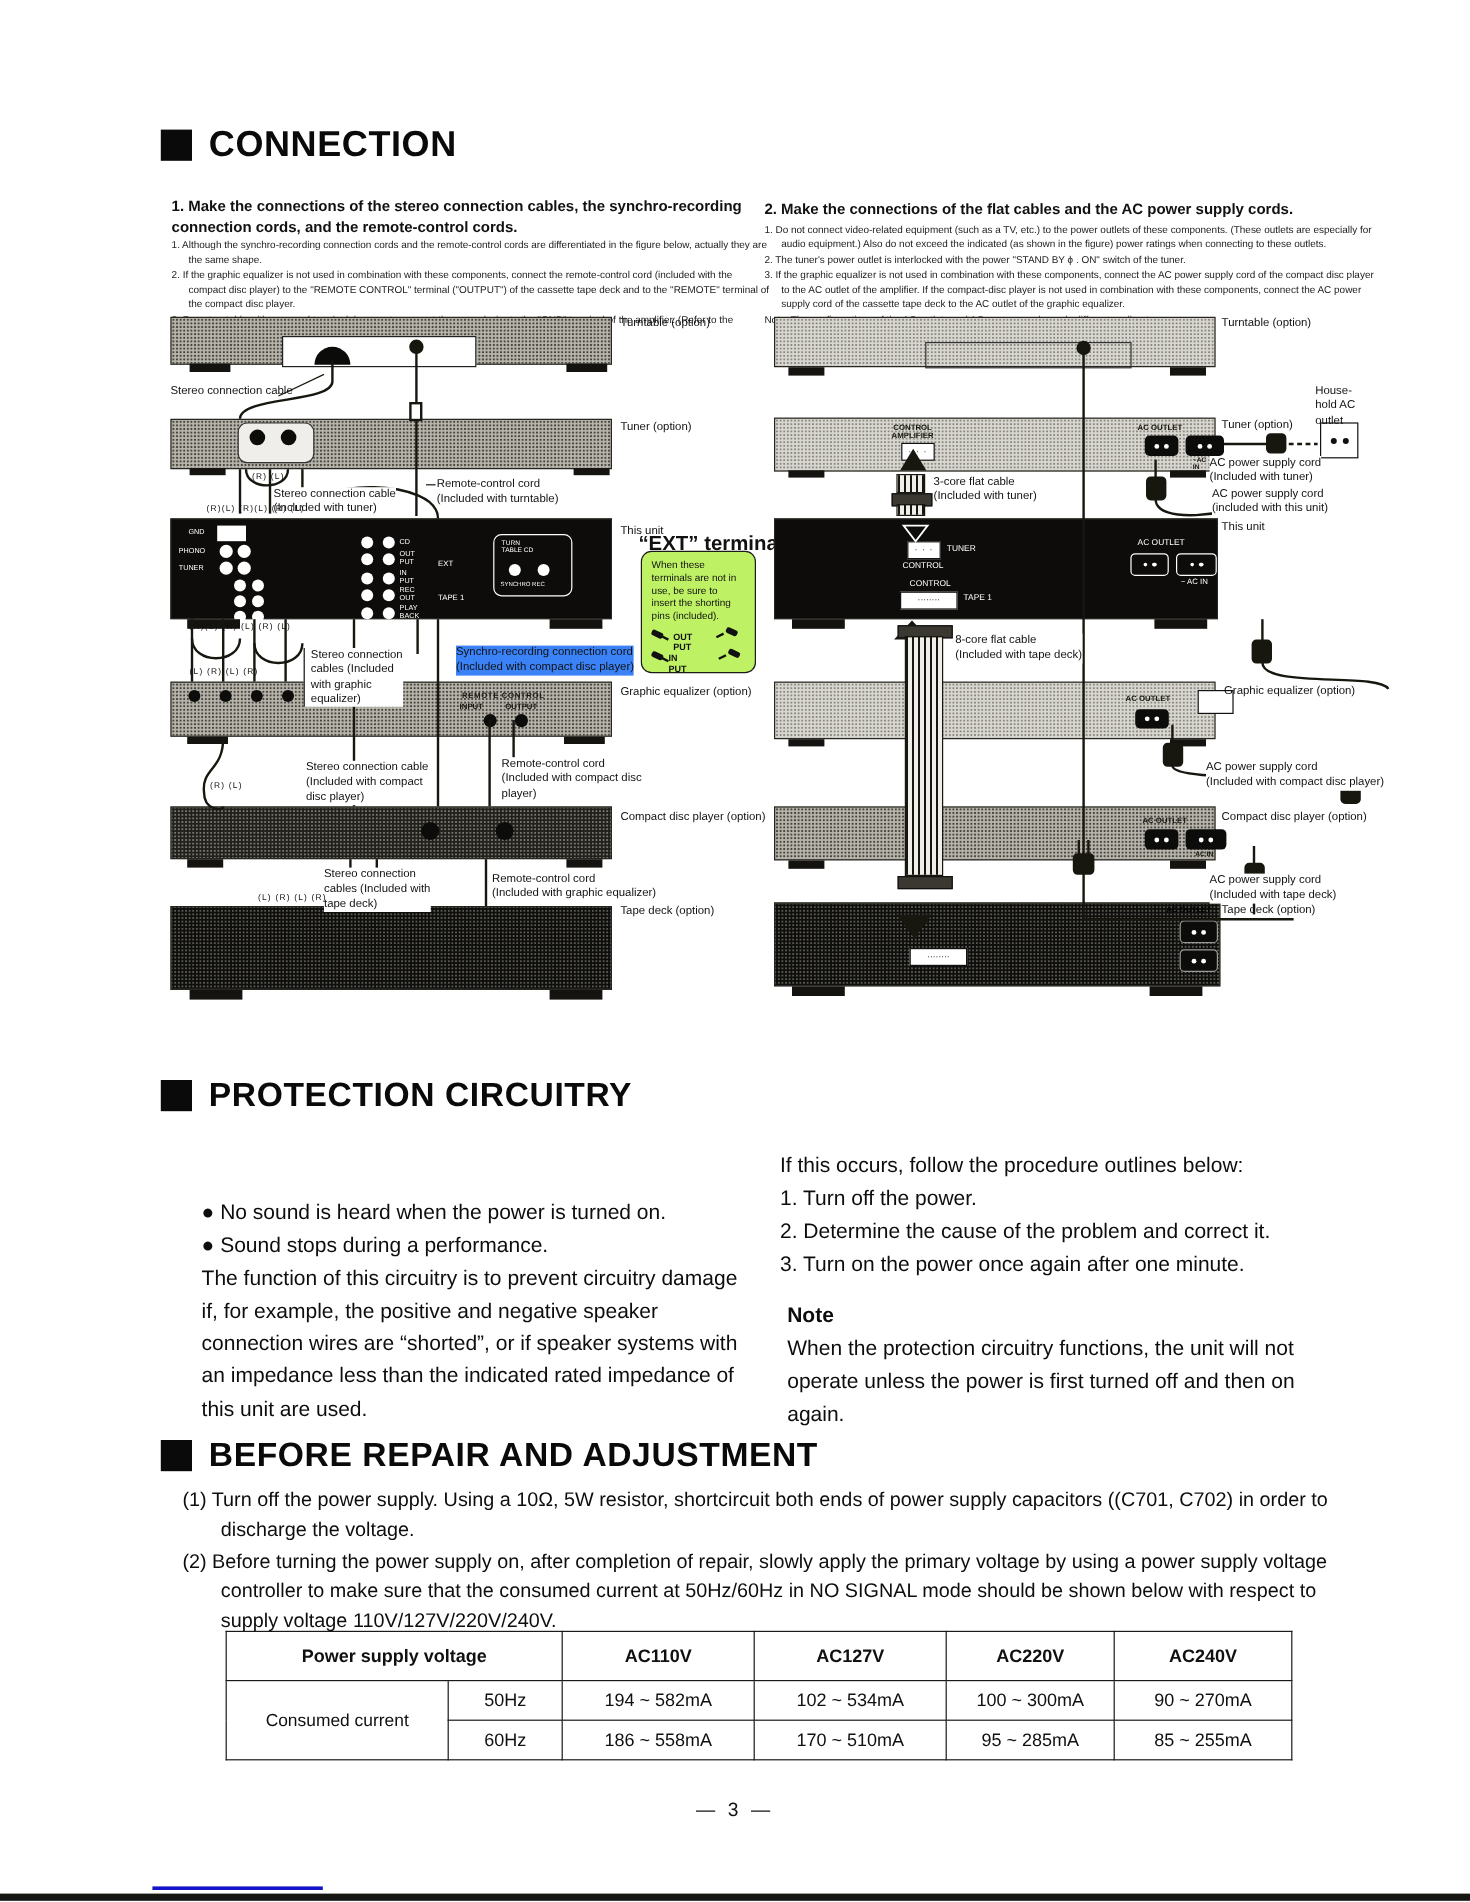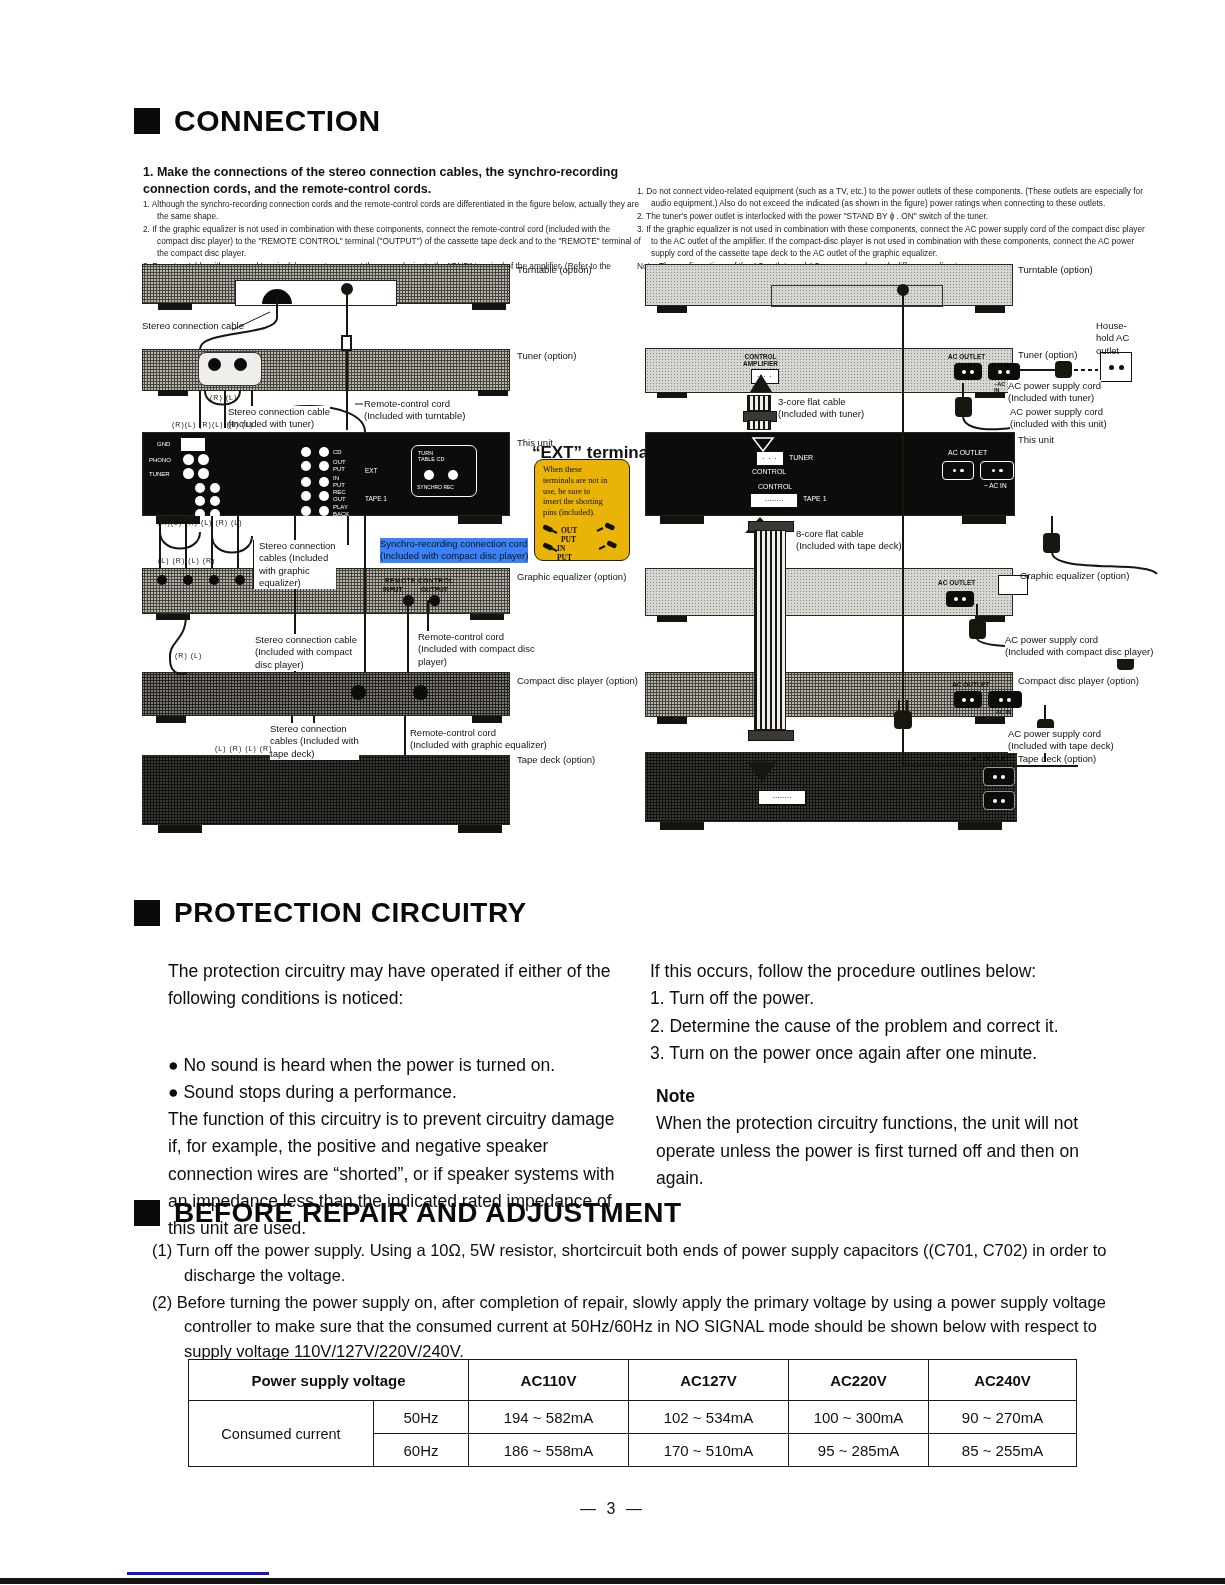--- a/index.html
+++ b/index.html
@@ -30,39 +30,40 @@
   .pinbox{position:absolute;background:#fff;border:1px solid #111;font-size:7px;line-height:1;display:flex;align-items:center;justify-content:center;color:#111;letter-spacing:1px;}
   .ribbon{position:absolute;background:repeating-linear-gradient(90deg,#17160f 0 2px,#efeee8 2px 5px);border:1px solid #17160f;box-sizing:border-box;}
   .ribbon-cap{position:absolute;background:#3a3830;border:1px solid #111;}
   .body-txt{font-size:17.5px;line-height:1.56;color:#0d0d0d;}
   .body2-txt{font-size:16.5px;line-height:1.5;color:#0d0d0d;}
   .body2-txt .item{padding-left:32px;text-indent:-32px;margin-bottom:2px;}
   table.pwr{border-collapse:collapse;table-layout:fixed;width:888px;}
   table.pwr td,table.pwr th{border:1.6px solid #1a1a1a;text-align:center;color:#101010;}
   table.pwr th{font-size:15px;font-weight:bold;height:38px;}
   table.pwr td{font-size:15px;height:30px;}
-  .ext-box{position:absolute;border:1.6px solid #1c1b16;border-radius:9px;background:#eab308;font-family:Liberation Serif, serif;}
+  .ext-box{position:absolute;border:1.6px solid #1c1b16;border-radius:9px;background:#bef264;}
 </style>
 </head>
 <body>
 
 <div id="page">
 
   <div class="abs sec-head" style="left:134px;top:104px;">
     <span class="sec-sq"></span>
     <span class="sec-title">CONNECTION</span>
   </div>
 
   <div class="abs subhead" style="left:143px;top:164px;width:505px;">1. Make the connections of the stereo connection cables, the synchro-recording connection cords, and the remote-control cords.</div>
   <div class="abs smallnote" style="left:143px;top:198px;width:498px;">
     <div>1.  Although the synchro-recording connection cords and the remote-control cords are differentiated in the figure below, actually they are the same shape.</div>
     <div>2.  If the graphic equalizer is not used in combination with these components, connect the remote-control cord (included with the compact disc player) to the "REMOTE CONTROL" terminal ("OUTPUT") of the cassette tape deck and to the "REMOTE" terminal of the compact disc player.</div>
     <div>3.  For a turntable with a ground terminal, be sure to connect the ground wire to the "GND" terminal of the amplifier. (Refer to the operating instructions of the turntable.)</div>
   </div>
 
+  <div class="abs subhead" style="left:637px;top:166px;width:515px;">2. Make the connections of the flat cables and the AC power supply cords.</div>
   <div class="abs smallnote" style="left:637px;top:185px;width:512px;">
     <div>1.  Do not connect video-related equipment (such as a TV, etc.) to the power outlets of these components. (These outlets are especially for audio equipment.) Also do not exceed the indicated (as shown in the figure) power ratings when connecting to these outlets.</div>
     <div>2.  The tuner's power outlet is interlocked with the power "STAND BY ϕ . ON" switch of the tuner.</div>
     <div>3.  If the graphic equalizer is not used in combination with these components, connect the AC power supply cord of the compact disc player to the AC outlet of the amplifier. If the compact-disc player is not used in combination with these components, connect the AC power supply cord of the cassette tape deck to the AC outlet of the graphic equalizer.</div>
     <div style="font-weight:normal;">Note:  The configurations of the AC outlets and AC power supply cords differ according to area.</div>
   </div>
 
   <div class="comp ht-mid" style="left:142px;top:264px;width:368px;height:40px;"></div>
   <div class="abs" style="left:235px;top:280px;width:160px;height:24px;background:#fff;border:1px solid #222;"></div>
   <div class="abs" style="left:262px;top:289px;width:30px;height:15px;background:#0b0b09;border-radius:15px 15px 0 0;"></div>
@@ -396,21 +397,20 @@
   <div class="abs lbl" style="left:1008px;top:728px;z-index:7;background:#fff;">AC power supply cord
 (Included with tape deck)</div>
   <div class="abs lbl" style="left:1018px;top:753px;z-index:7;">Tape deck (option)</div>
 
   <div class="abs sec-head" style="left:134px;top:897px;">
     <span class="sec-sq"></span>
     <span class="sec-title" style="font-size:28px;">PROTECTION CIRCUITRY</span>
   </div>
 
   <div class="abs body-txt" style="left:168px;top:958px;width:452px;">
-    <div>The protection circuitry may have operated if either of the following conditions is noticed:</div>
     <div style="padding-left:20px;text-indent:-20px;margin-top:39px;">●&nbsp;<span>No sound is heard when the power is turned on.</span></div>
     <div style="padding-left:20px;text-indent:-20px;">●&nbsp;<span>Sound stops during a performance.</span></div>
     <div>The function of this circuitry is to prevent circuitry damage if, for example, the positive and negative speaker connection wires are “shorted”, or if speaker systems with an impedance less than the indicated rated impedance of this unit are used.</div>
   </div>
 
   <div class="abs body-txt" style="left:650px;top:958px;width:470px;">
     <div>If this occurs, follow the procedure outlines below:</div>
     <div>1. Turn off the power.</div>
     <div>2. Determine the cause of the problem and correct it.</div>
     <div>3. Turn on the power once again after one minute.</div>

